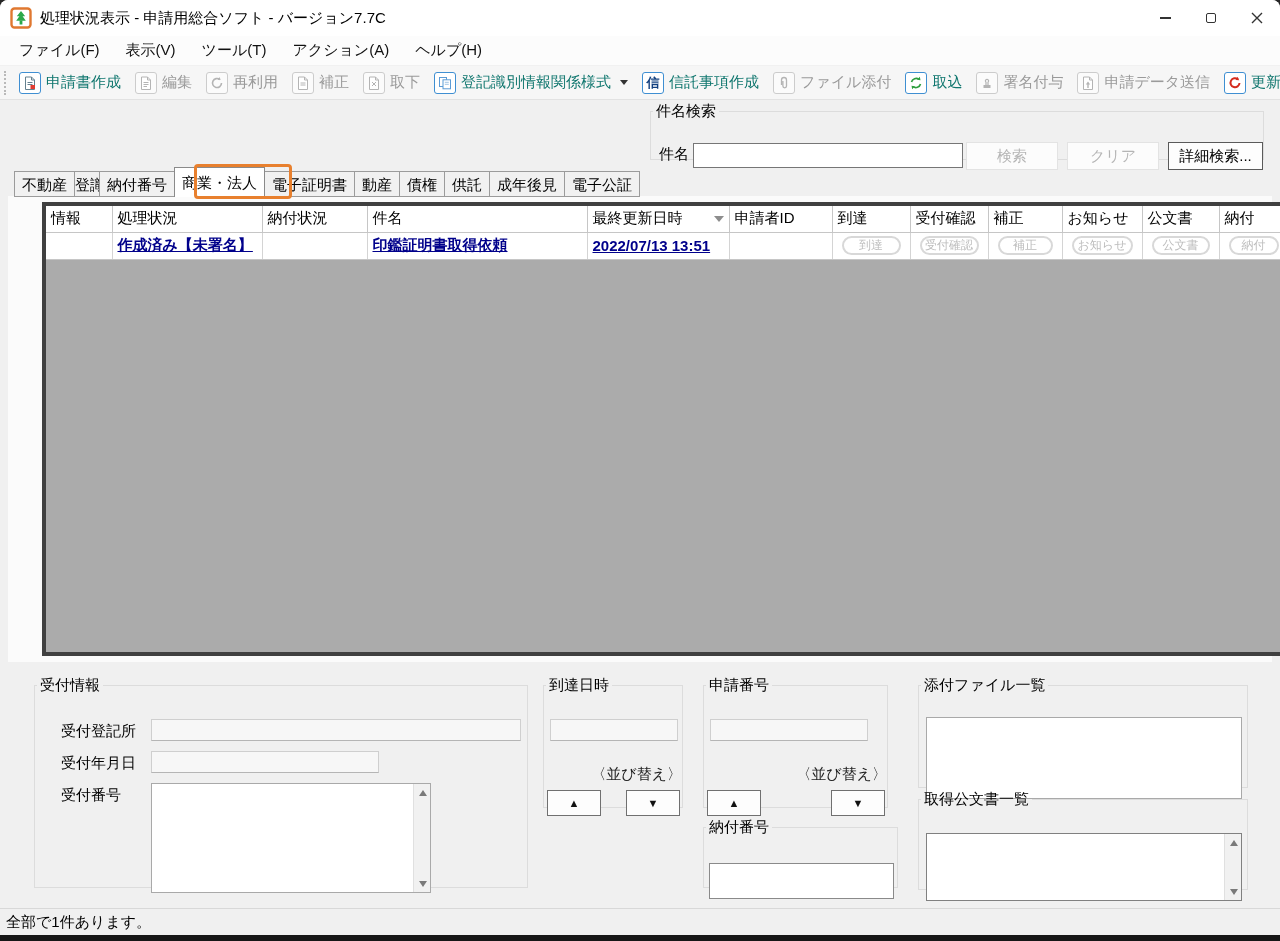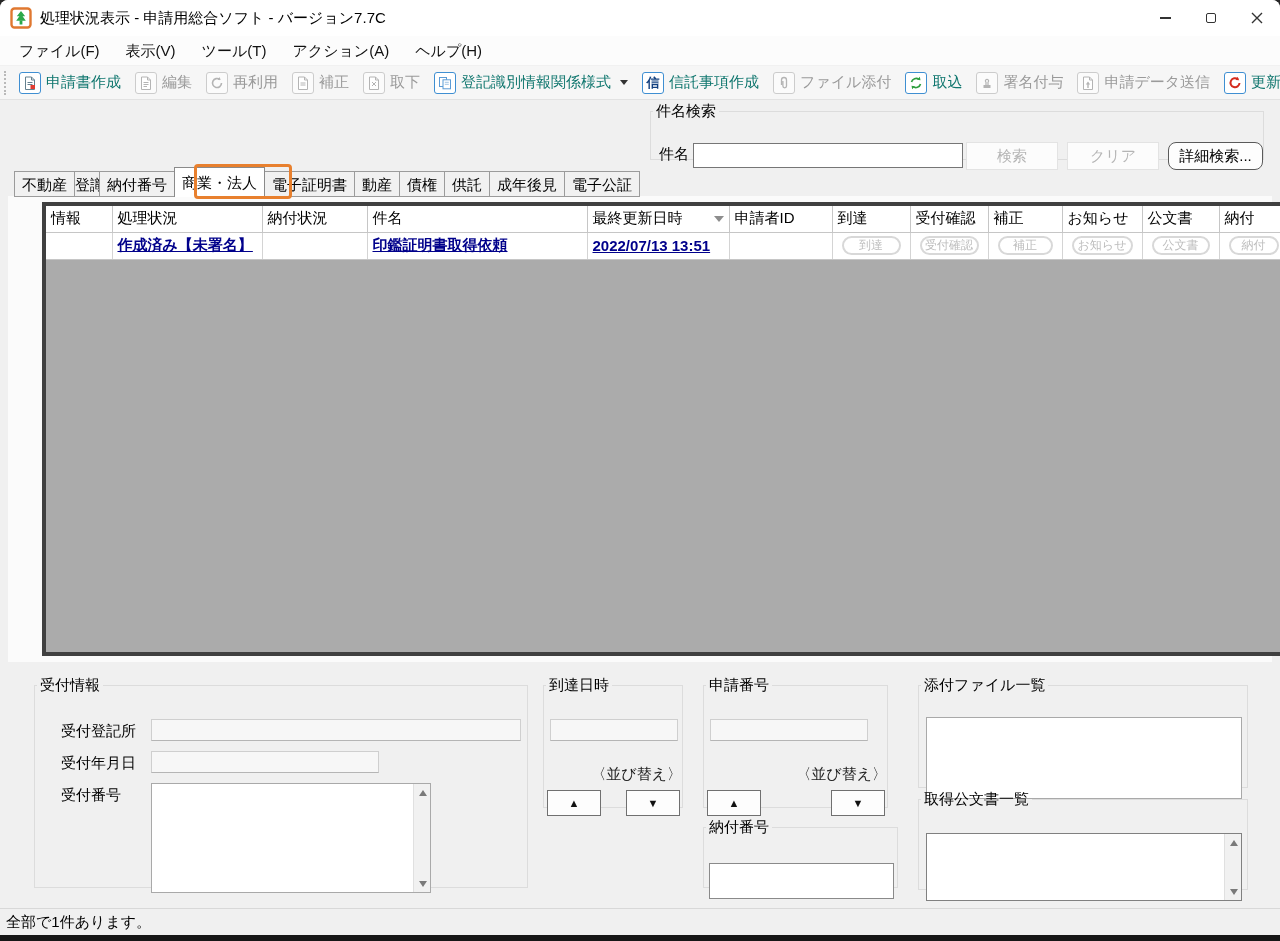--- a/index.html
+++ b/index.html
@@ -9,21 +9,21 @@
   
   .titlebar{position:absolute;top:0;left:0;right:0;height:36px;background:#ffffff;display:flex;align-items:center;}
   .app-icon{width:22px;height:22px;margin:0 8px 0 10px;flex:0 0 auto;}
   .title-text{font-size:15px;color:#000;}
   .win-controls{position:absolute;right:0;top:0;height:36px;display:flex;}
   .win-btn{width:46px;height:36px;display:flex;align-items:center;justify-content:center;}
   .glyph-min{width:11px;height:1.5px;background:#333;}
   .glyph-max{width:10px;height:10px;border:1.4px solid #333;border-radius:2px;}
 
   
-  .menubar{position:absolute;top:36px;left:0;right:0;height:30px;background:#fcfcfc;display:flex;align-items:center;padding-left:6px;border-bottom:1px solid #f1f1f1;}
+  .menubar{position:absolute;top:36px;left:0;right:0;height:30px;background:#fcfcfc;display:flex;align-items:flex-end;padding-left:6px;border-bottom:1px solid #f1f1f1;}
   .menu-item{font-size:15px;color:#111;padding:0 13px;line-height:30px;}
 
   
   .toolbar{position:absolute;top:66px;left:0;right:0;height:34px;background:#f6f6f6;border-bottom:1px solid #e2e2e2;display:flex;align-items:center;}
   .tb-grip{width:3px;height:24px;border-left:2px dotted #b9b9b9;margin:0 6px 0 4px;}
   .tbtn{display:flex;align-items:center;gap:5px;padding:0 7px;height:28px;}
   .tblabel{font-size:15px;color:#0f766e;white-space:nowrap;}
   .tbtn.off .tblabel{color:#9a9a9a;}
   .tbicon{width:22px;height:22px;border-radius:3px;background:#fff;display:flex;align-items:center;justify-content:center;flex:0 0 auto;}
   .tbicon.on{border:1px solid #3F8FD2;}
@@ -36,21 +36,21 @@
   legend{font-size:15px;color:#000;padding:0 3px;margin-left:2px;white-space:nowrap;}
   .search-group{left:650px;top:102px;width:614px;height:58px;}
   .flabel{position:absolute;font-size:15px;color:#000;white-space:nowrap;}
   .search-label{left:8px;top:24px;}
   .search-input{position:absolute;left:42px;top:22px;width:270px;height:25px;border:1px solid #767676;background:#fff;font-size:14px;padding:0 4px;}
   .btn{position:absolute;height:28px;font-size:15px;text-align:center;background:#fdfdfd;}
   .btn.disabled{border:1px solid #e3e3e3;color:#b5b5b5;background:#fcfcfc;text-align:center;}
   .btn.enabled{border:1px solid #5a5a5a;color:#000;}
   .btn-search{left:315px;top:21px;width:92px;}
   .btn-clear{left:416px;top:21px;width:92px;}
-  .btn-adv{left:517px;top:21px;width:95px;border-radius:8px;}
+  .btn-adv{left:517px;top:21px;width:95px;}
 
   
   .tabs{position:absolute;left:14px;top:167px;height:30px;display:flex;align-items:flex-end;z-index:4;}
   .tab{height:26px;line-height:25px;text-align:center;font-size:15px;color:#000;background:#f1f1f1;border:1px solid #9b9b9b;white-space:nowrap;margin-right:-1px;}
   .tab.active{height:30px;line-height:30px;background:#fff;border:1px solid #8a8a8a;border-bottom:none;z-index:5;position:relative;margin-top:40px;}
   .tab:nth-child(1){width:61px}.tab:nth-child(2){width:26px}.tab:nth-child(3){width:76px}
   .tab:nth-child(4){width:91px}.tab:nth-child(5){width:91px}.tab:nth-child(6){width:46px}
   .tab:nth-child(7){width:46px}.tab:nth-child(8){width:46px}.tab:nth-child(9){width:76px}
   .tab:nth-child(10){width:76px}
   .tab-highlight{position:absolute;left:194px;top:164px;width:98px;height:35px;border:3px solid #E8802E;border-radius:4px;z-index:6;pointer-events:none;}

